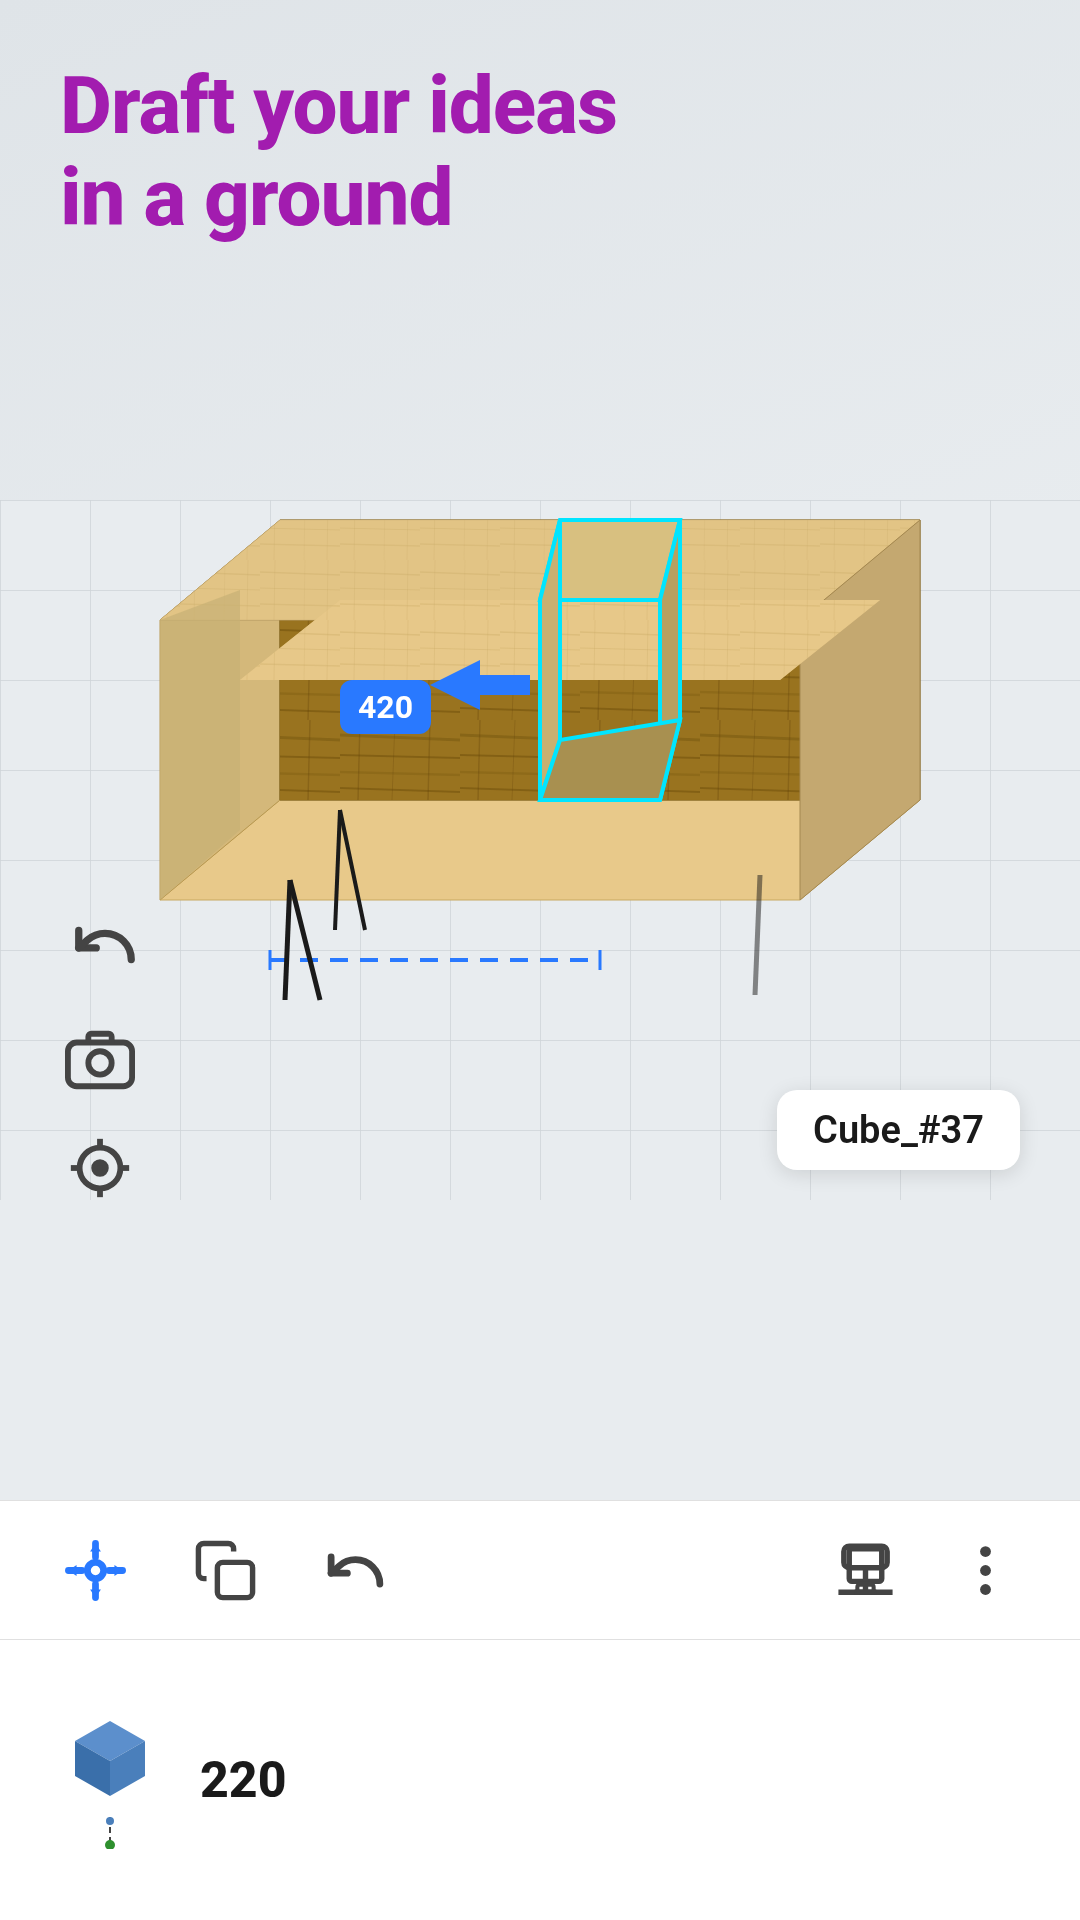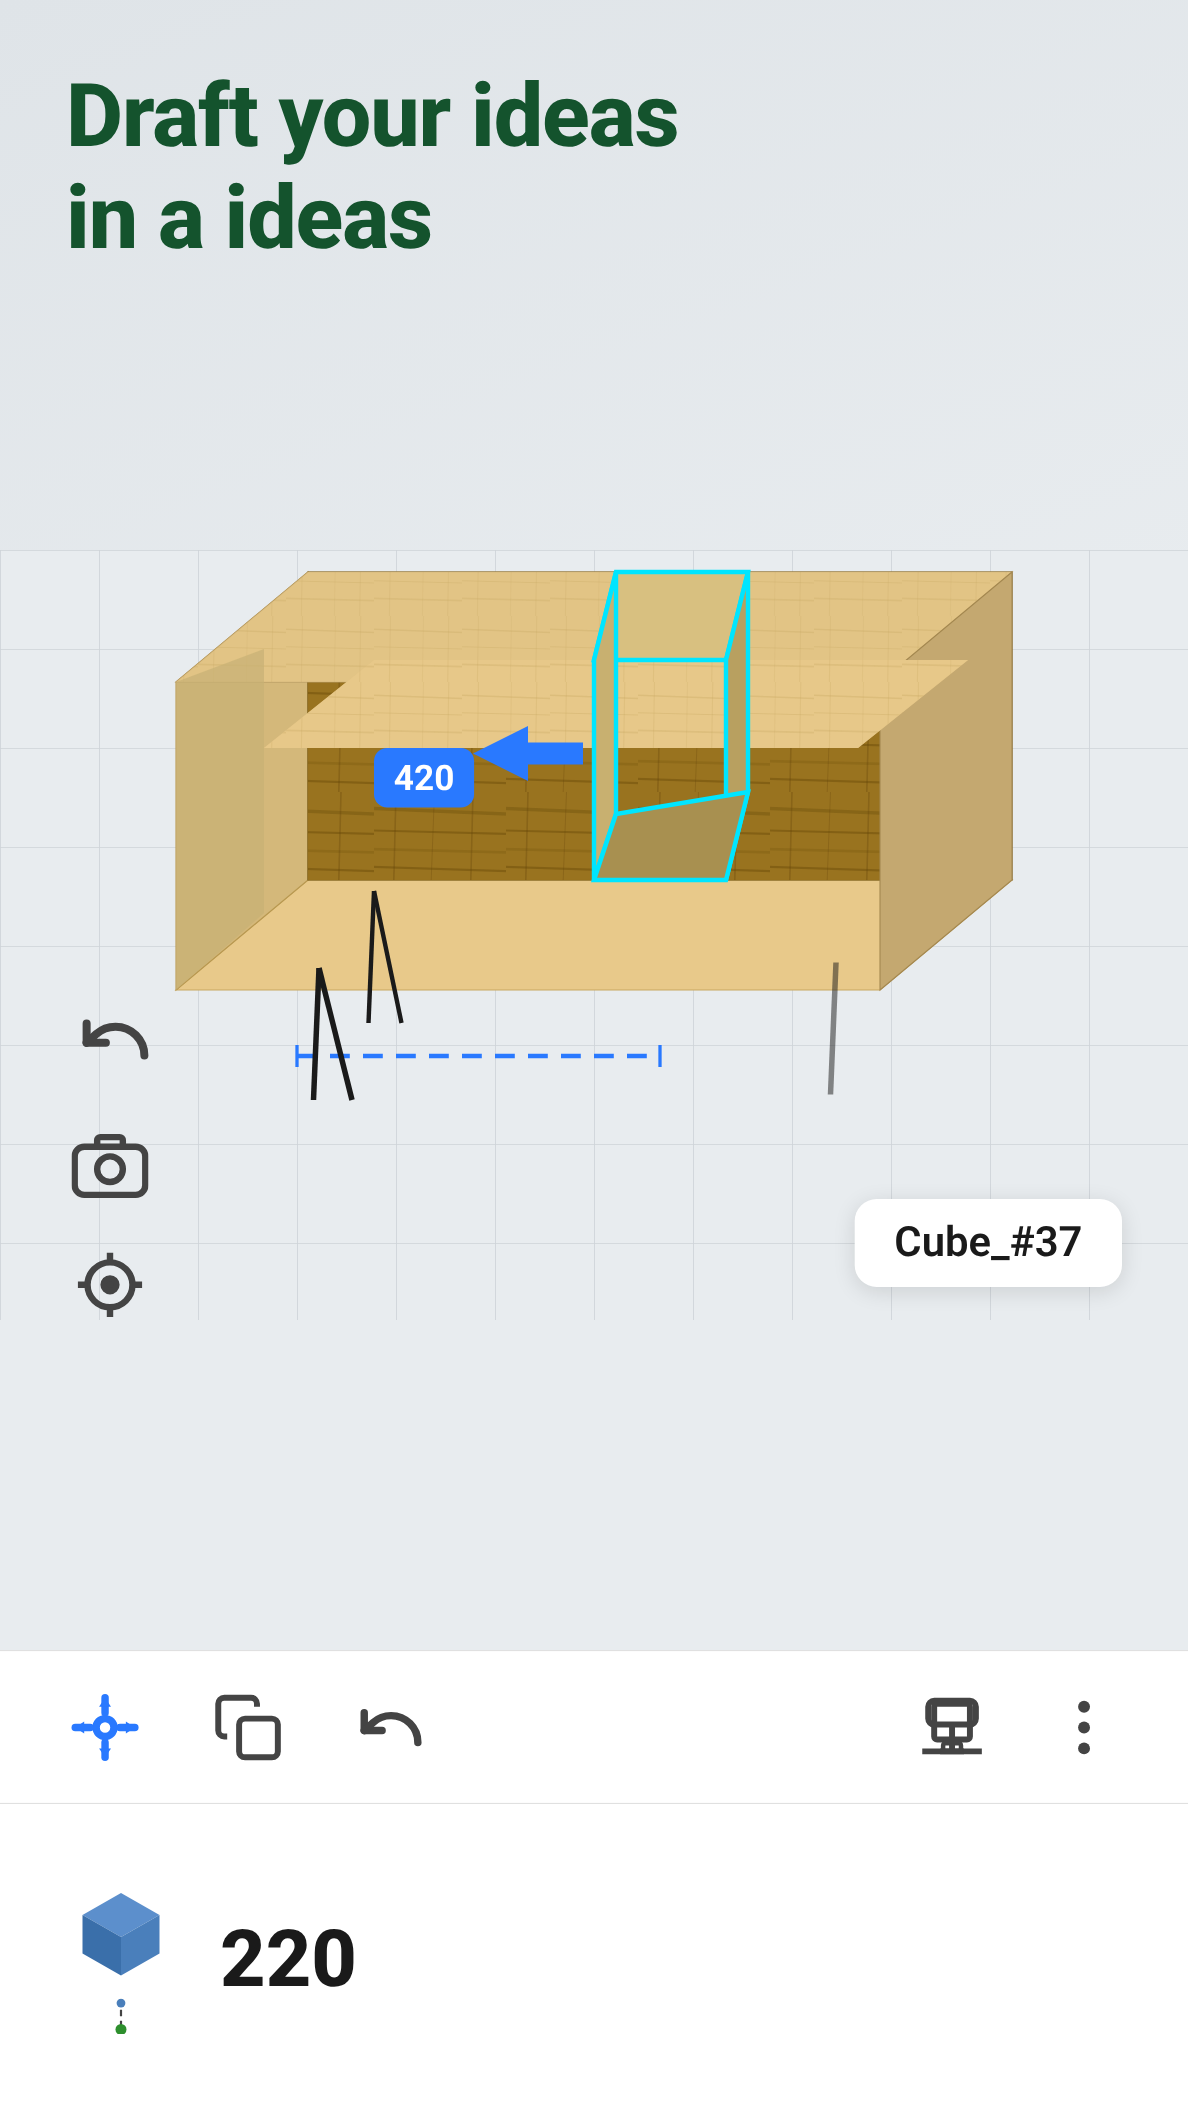--- a/index.html
+++ b/index.html
@@ -18,21 +18,21 @@
     .header-text {
       position: absolute;
       top: 60px;
       left: 60px;
       z-index: 10;
     }
 
     .header-text h1 {
       font-size: 80px;
       font-weight: 800;
-      color: #14532d;
+      color: #a21caf;
       line-height: 1.15;
       letter-spacing: -1px;
     }
 
     
     .scene-area {
       position: absolute;
       top: 0;
       left: 0;
       width: 1080px;
@@ -187,21 +187,21 @@
       align-items: center;
       gap: 6px;
     }
 
     .cube-3d {
       width: 100px;
       height: 100px;
     }
 
     .height-value {
-      font-size: 72px;
+      font-size: 50px;
       font-weight: 800;
       color: #1a1a1a;
       flex: 1;
       text-align: center;
     }
 
     .put-on-ground-btn {
       background: white;
       border: 2px solid #d0d0d0;
       border-radius: 60px;
@@ -329,21 +329,21 @@
     <svg width="100" height="60" viewBox="0 0 100 60" xmlns="http://www.w3.org/2000/svg">
       <polygon points="0,30 50,5 50,20 100,20 100,40 50,40 50,55" fill="#2979ff"></polygon>
     </svg>
   </div>
 
 </div>
 
 <div class="header-text">
   <h1>
     <span>Draft your ideas</span><br>
-    <span>in a ideas</span>
+    <span>in a ground</span>
   </h1>
 </div>
 
 <div class="undo-btn">
   <svg viewBox="0 0 24 24" fill="none" stroke="#444" stroke-width="2.5" stroke-linecap="round" stroke-linejoin="round">
     <path d="M3 7v6h6"></path>
     <path d="M21 17a9 9 0 0 0-9-9 9 9 0 0 0-6 2.3L3 13"></path>
   </svg>
 </div>
 

